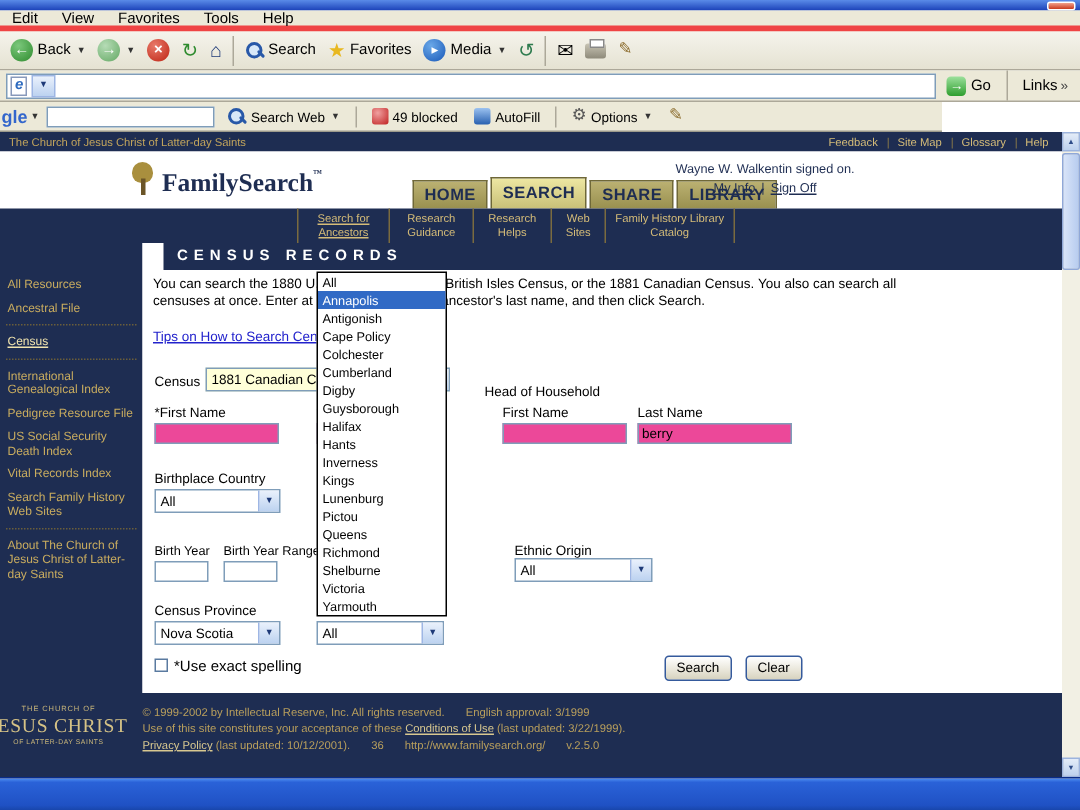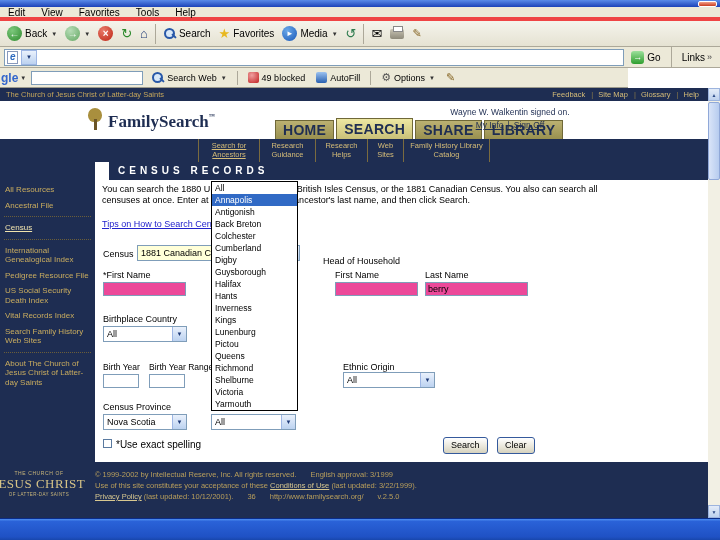--- a/index.html
+++ b/index.html
@@ -53,21 +53,21 @@
 .util-link{color:#D5BC78;margin:0 3px;}
 .util-link + .util-link::before{content:"|  ";color:#8A7A4A;margin-right:3px;}
 .header{position:absolute;left:0;top:101px;width:708px;height:38px;background:#fff;}
 .fslogo{position:absolute;left:86px;top:7px;display:flex;align-items:flex-end;gap:4px;}
 .fstree{width:18px;height:22px;position:relative;}
 .fstree::before{content:"";position:absolute;left:2px;top:0;width:14px;height:14px;background:#A98F3E;border-radius:50% 50% 45% 45%;}
 .fstree::after{content:"";position:absolute;left:8px;top:11px;width:3px;height:11px;background:#6B5527;}
 .fsname{font-family:"Liberation Serif","DejaVu Serif",serif;font-size:17px;color:#1E2D52;font-weight:bold;line-height:1;}
 .fstm{font-size:6px;color:#1E2D52;vertical-align:top;}
 .tabs{position:absolute;left:275px;bottom:0;display:flex;gap:2px;align-items:flex-end;}
-.tab{height:19px;padding:0 7px;display:flex;align-items:center;background:linear-gradient(#BBB172,#99904F);border:1px solid #6F6838;border-bottom:none;font-size:14px;font-weight:bold;color:#1E2D52;letter-spacing:.3px;}
+.tab{height:19px;padding:0 7px;display:flex;align-items:center;background:linear-gradient(#BBB172,#99904F);border:1px solid #6F6838;border-bottom:none;font-size:11px;font-weight:bold;color:#1E2D52;letter-spacing:.3px;}
 .tab.active{background:linear-gradient(#EDE7A2,#C9C078);height:21px;}
 .signed{position:absolute;left:415px;top:6px;width:190px;text-align:center;color:#1E2D52;}
 .signed-line{font-size:8.5px;}
 .acct-links{font-size:8.5px;margin-top:3px;}
 .acct-link{color:#1E2D52;text-decoration:underline;margin:0 4px;}
 .navbar{position:absolute;left:0;top:139px;width:708px;height:23px;background:#1E2D52;}
 .nav-items{position:absolute;left:198px;top:0;height:23px;display:flex;align-items:stretch;}
 .nav-item{display:flex;align-items:center;justify-content:center;text-align:center;font-size:7.5px;line-height:8.5px;color:#D5BC78;padding:0 4px;border-right:1px solid #7A6B3F;}
 .nav-item:first-child{border-left:1px solid #7A6B3F;text-decoration:underline;}
 
@@ -331,21 +331,21 @@
   <div class="flabel" style="left:21px;top:277px;font-size:10px">*Use exact spelling</div>
 
   <div class="btn" style="left:348px;top:275px">Search</div>
   <div class="btn" style="left:402px;top:275px">Clear</div>
 </div>
 
 <div class="county-list">
   <div class="county-item">All</div>
   <div class="county-item hl">Annapolis</div>
   <div class="county-item">Antigonish</div>
-  <div class="county-item">Back Breton</div>
+  <div class="county-item">Cape Policy</div>
   <div class="county-item">Colchester</div>
   <div class="county-item">Cumberland</div>
   <div class="county-item">Digby</div>
   <div class="county-item">Guysborough</div>
   <div class="county-item">Halifax</div>
   <div class="county-item">Hants</div>
   <div class="county-item">Inverness</div>
   <div class="county-item">Kings</div>
   <div class="county-item">Lunenburg</div>
   <div class="county-item">Pictou</div>

